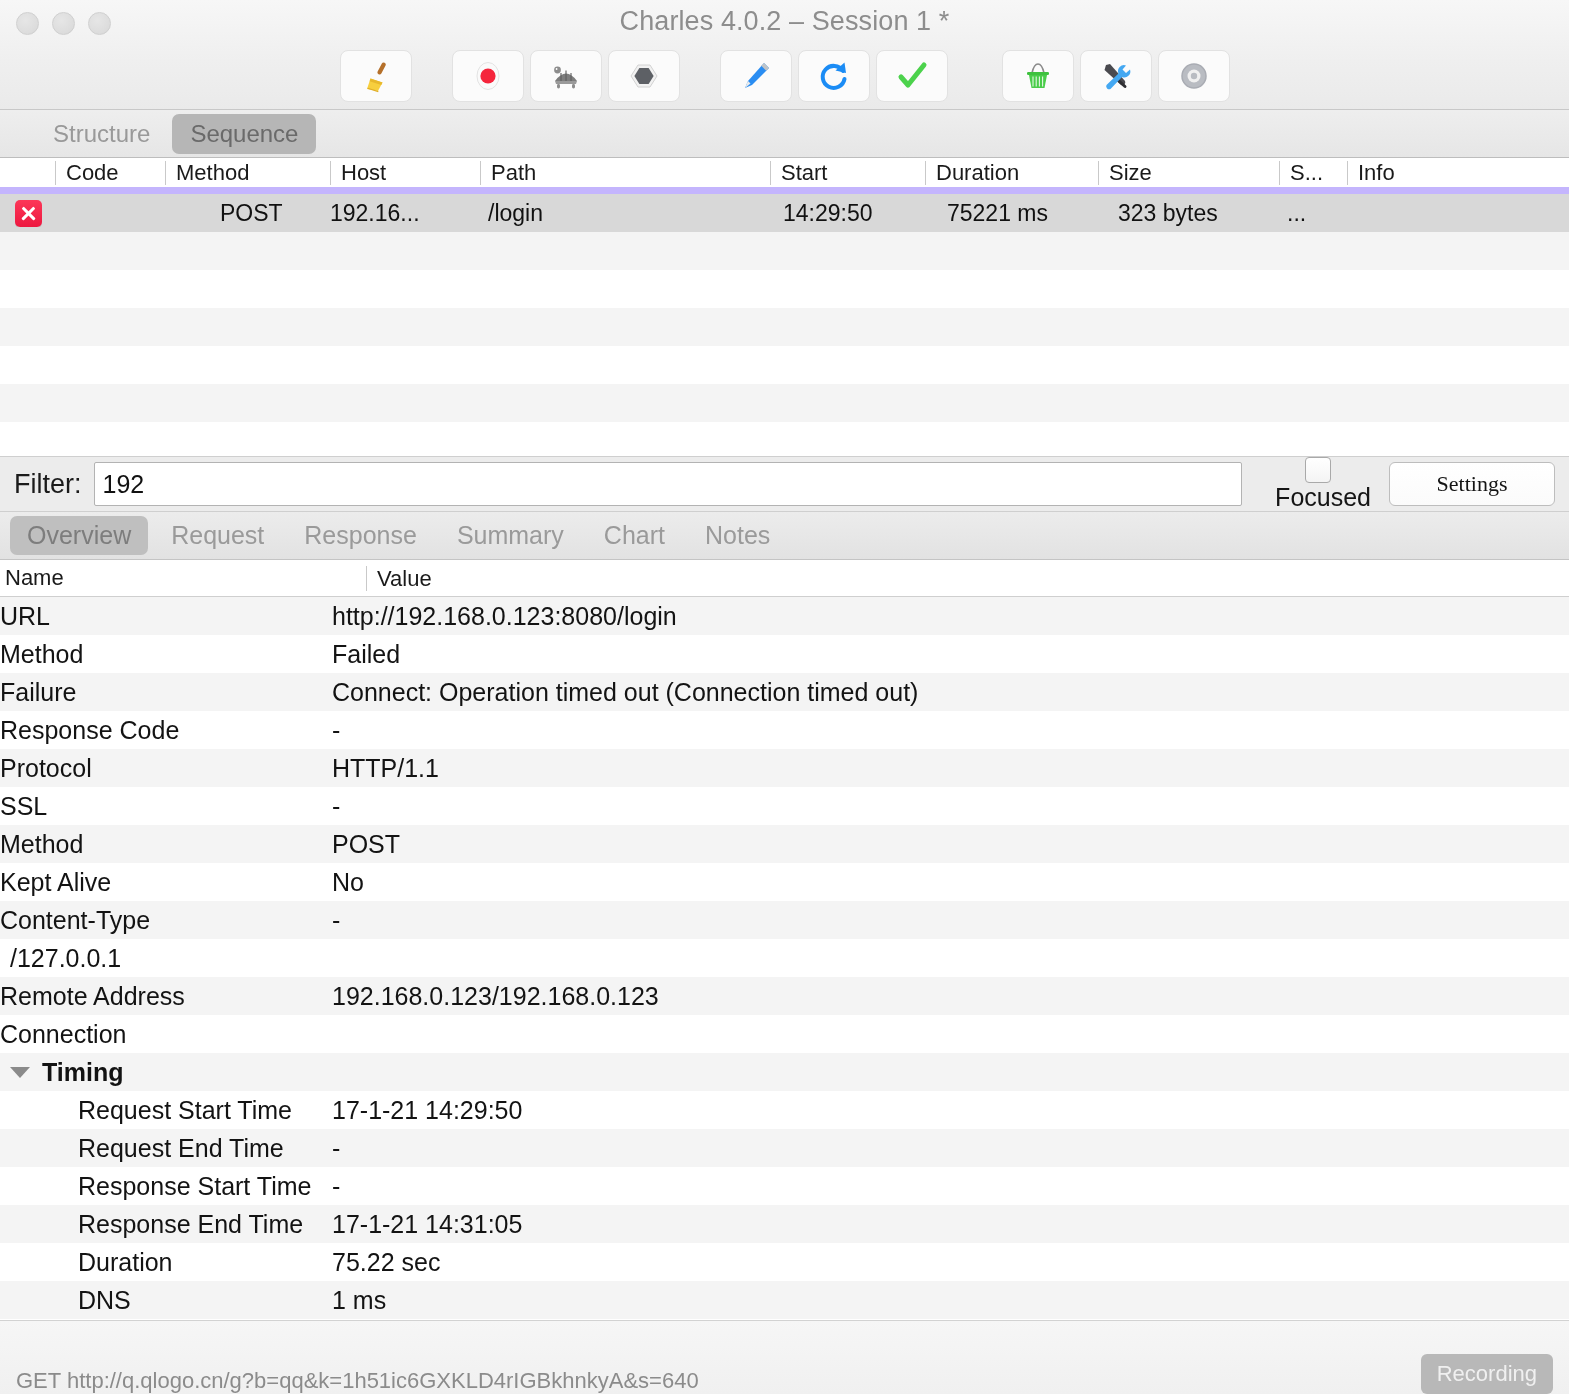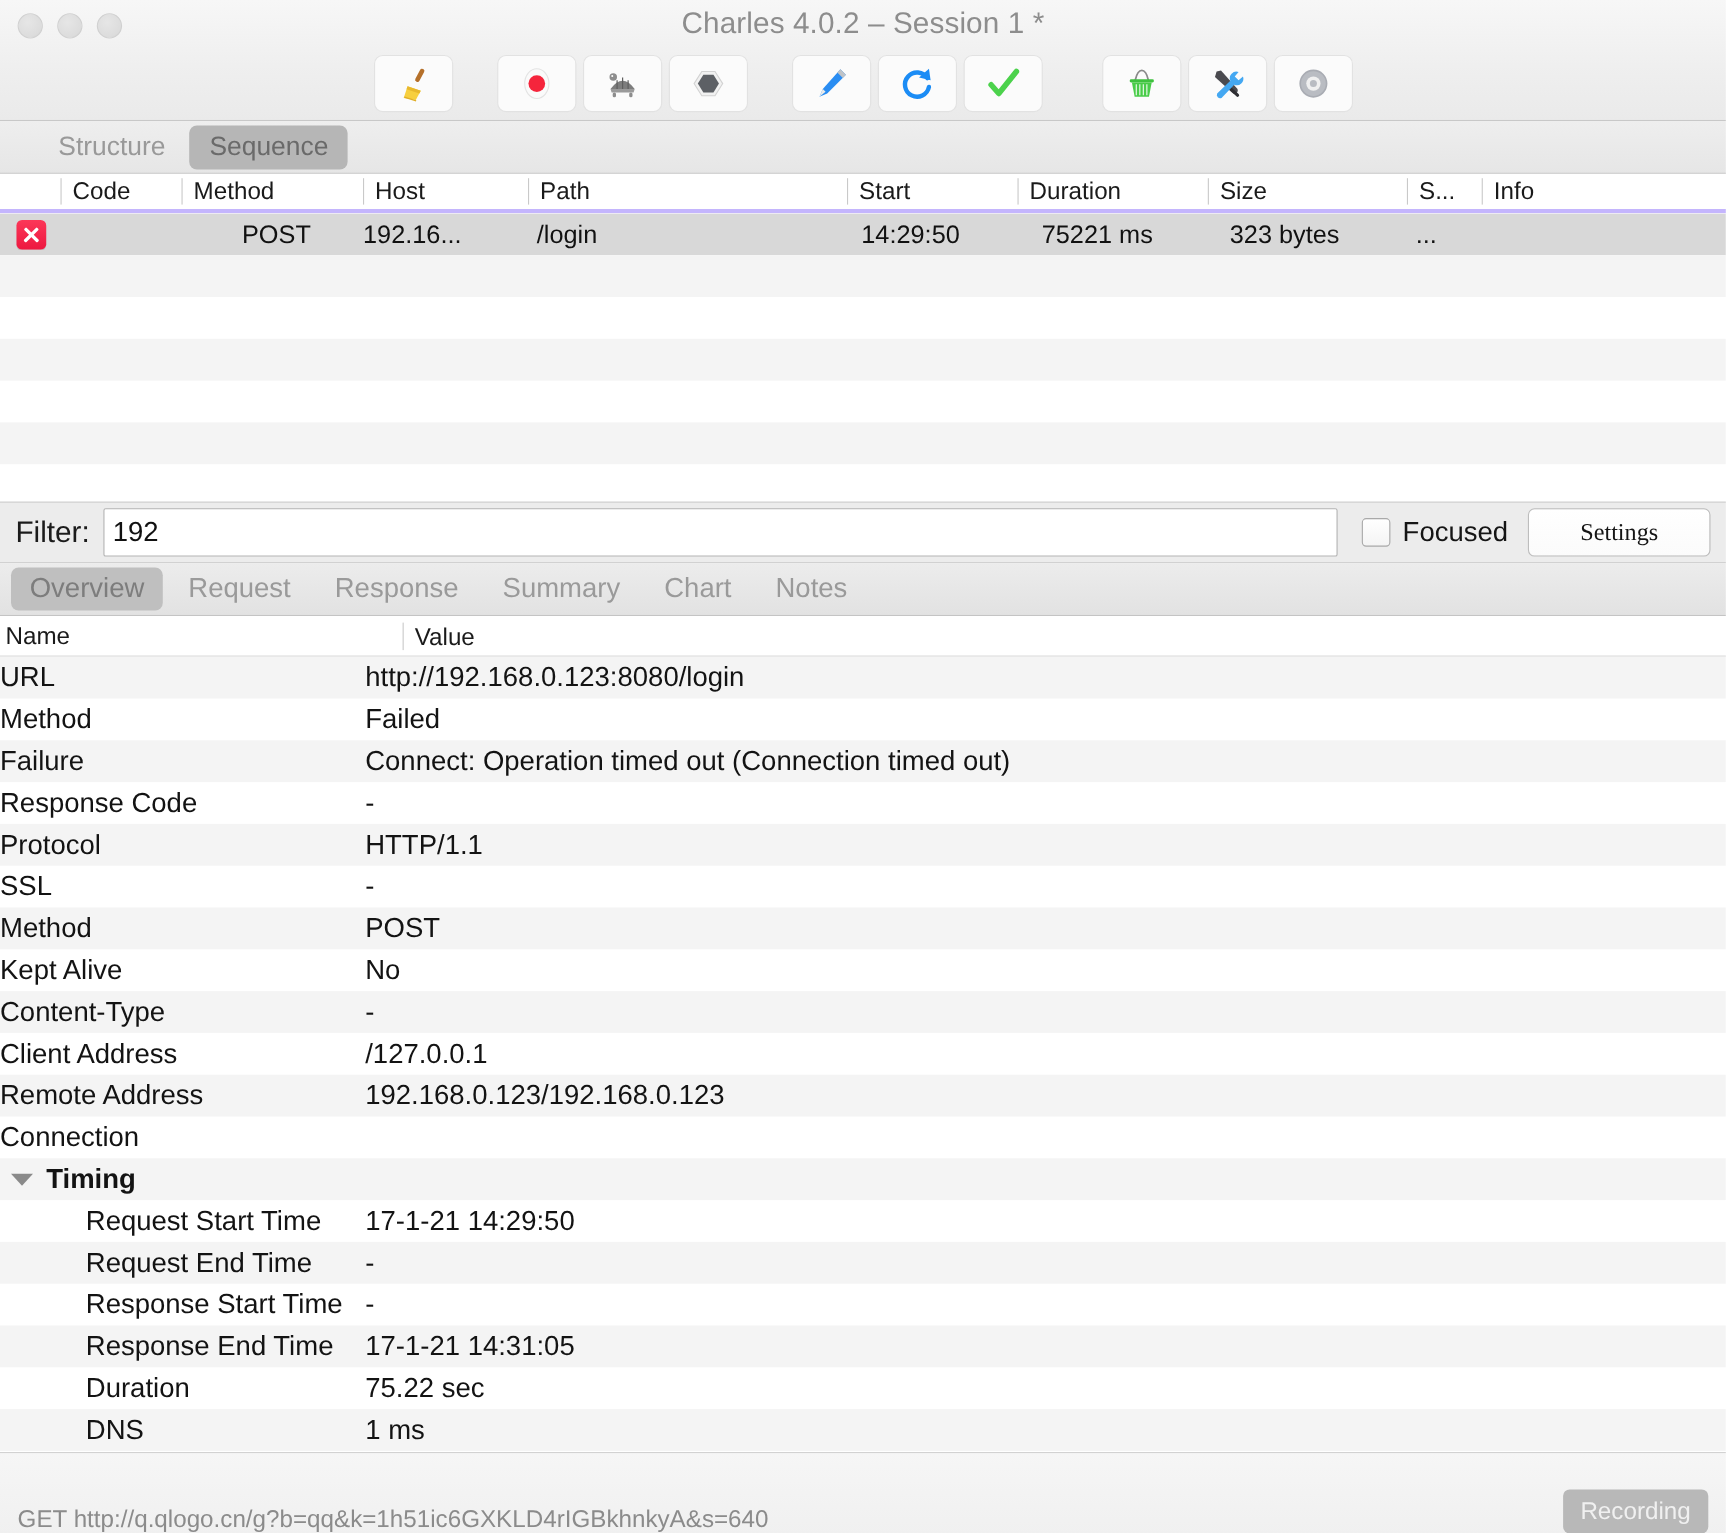--- a/index.html
+++ b/index.html
@@ -109,21 +109,21 @@
   .seg.active {
     background: #b6b6b6;
     color: #6a6a6a;
   }
 
   
   .list-head {
     flex: 0 0 36px;
     height: 36px;
     background: #ffffff;
-    border-bottom: 4px solid #c4b5fd;
+    border-bottom: 7px solid #c4b5fd;
     display: flex;
     align-items: center;
     font-size: 22px;
     color: #1a1a1a;
     box-sizing: border-box;
   }
   .lh-cell {
     border-left: 1px solid #c9c9c9;
     padding-left: 10px;
     height: 24px;
@@ -205,20 +205,21 @@
     border-radius: 2px;
     padding: 0 8px;
     box-sizing: border-box;
     outline: none;
   }
   .focused-wrap {
     display: flex;
     align-items: center;
     margin-left: 22px;
     margin-right: 18px;
+    flex-direction: column;
   }
   .chk {
     width: 26px;
     height: 26px;
     border: 1px solid #a9a9a9;
     border-radius: 4px;
     background: linear-gradient(to bottom, #ffffff, #f4f4f4);
     box-sizing: border-box;
   }
   .focused-label {
@@ -587,21 +588,20 @@
       </div>
       <div class="drow">
         <div class="dname">Kept Alive</div>
         <div class="dvalue">No</div>
       </div>
       <div class="drow stripe">
         <div class="dname">Content-Type</div>
         <div class="dvalue">-</div>
       </div>
       <div class="drow">
-        <div class="dname">Client Address</div>
         <div class="dvalue">/127.0.0.1</div>
       </div>
       <div class="drow stripe">
         <div class="dname">Remote Address</div>
         <div class="dvalue">192.168.0.123/192.168.0.123</div>
       </div>
       <div class="drow">
         <div class="dname">Connection</div>
         <div class="dvalue"></div>
       </div>

